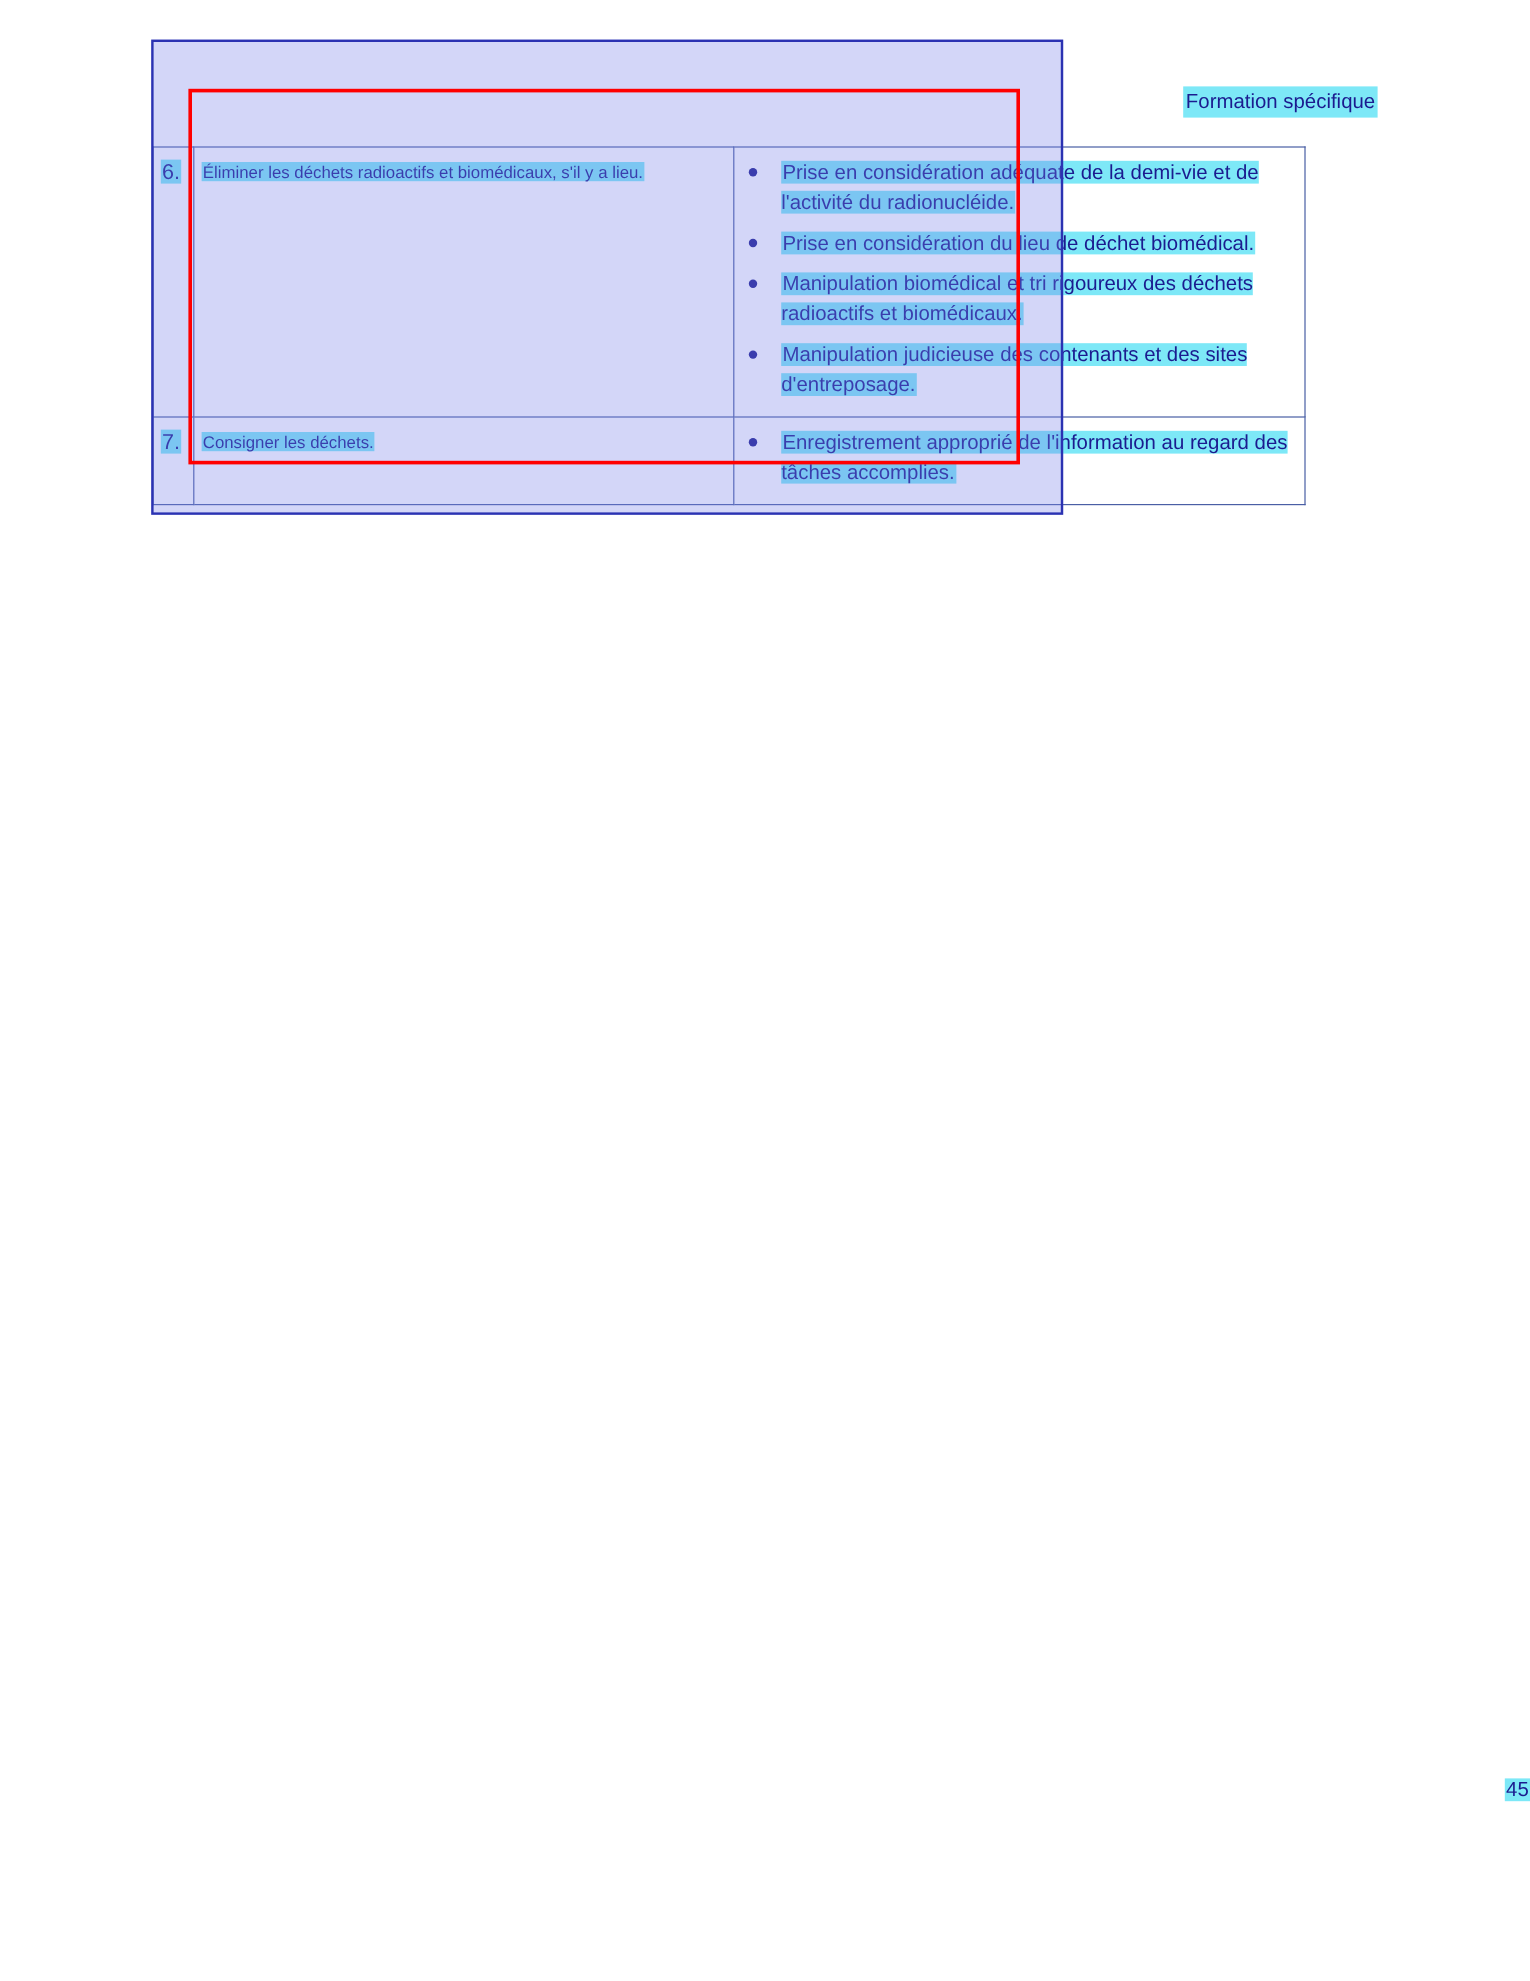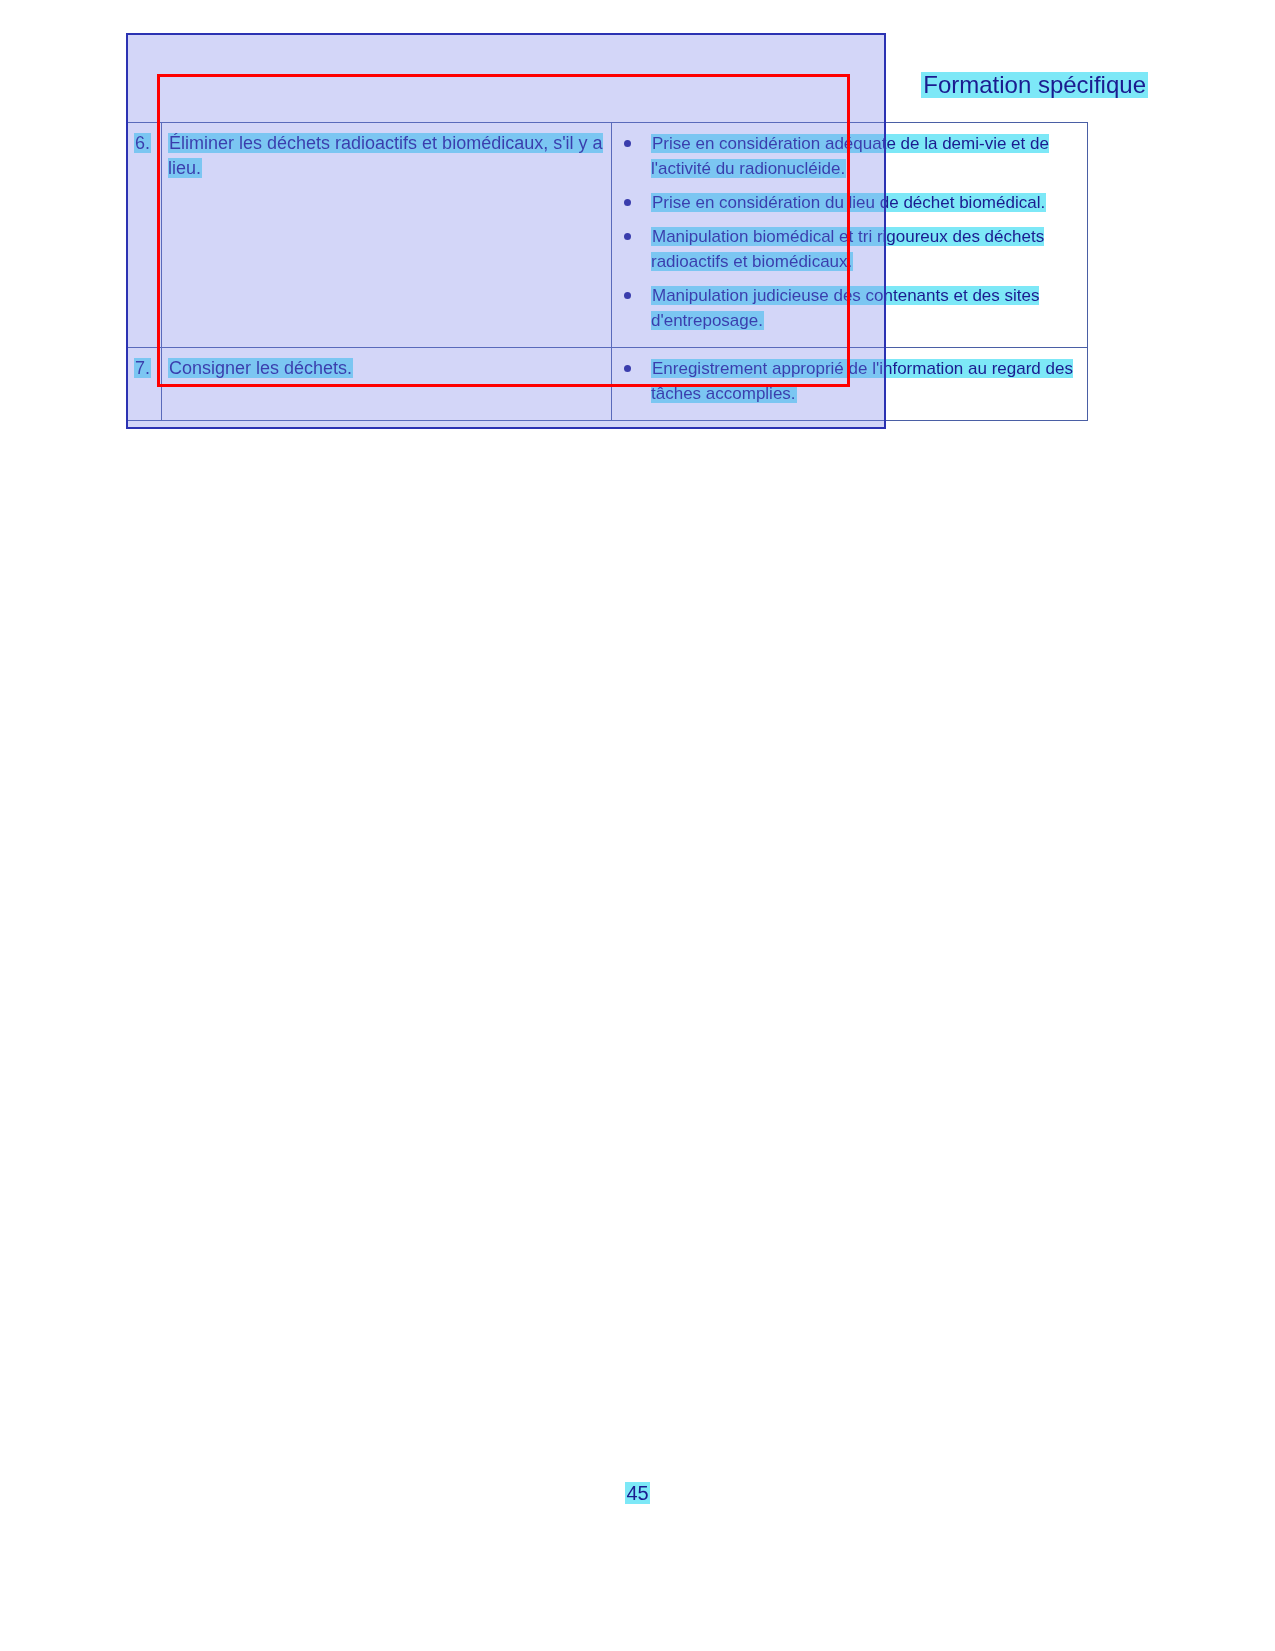--- a/index.html
+++ b/index.html
@@ -36,21 +36,21 @@
     background: transparent;
     z-index: 6;
     pointer-events: none;
   }
 
   
   .header-title {
     position: absolute;
     right: 127px;
     top: 72px;
-    font-size: 24px;
+    font-size: 17px;
     line-height: 26px;
     color: #1b1b8f;
     background: #7de8f7;
     padding: 0 2px;
     white-space: nowrap;
     z-index: 5;
   }
 
   
   .comp-table {
@@ -76,21 +76,21 @@
     line-height: 24px;
     color: #1b1b8f;
     text-align: left;
     padding-left: 8px;
   }
   .num-cell span {
     background: #7de8f7;
     padding: 0 1px;
   }
   .task-cell {
-    font-size: 18px;
+    font-size: 14px;
     line-height: 25px;
     margin-top: 44px;
   }
   .task-cell .txt {
     background: #7de8f7;
     padding: 0 1px;
   }
 
   
   ul.crit {
@@ -133,22 +133,22 @@
     z-index: 5;
     pointer-events: none;
   }
 
   
   .page-number {
     position: absolute;
     left: 0;
     right: 0;
     top: 1482px;
-    text-align: center;
-    font-size: 20px;
+    text-align: right;
+    font-size: 17px;
     color: #1b1b8f;
     z-index: 3;
   }
   .page-number span {
     background: #7de8f7;
     padding: 0 1px;
   }
 </style>
 </head>
 <body>

